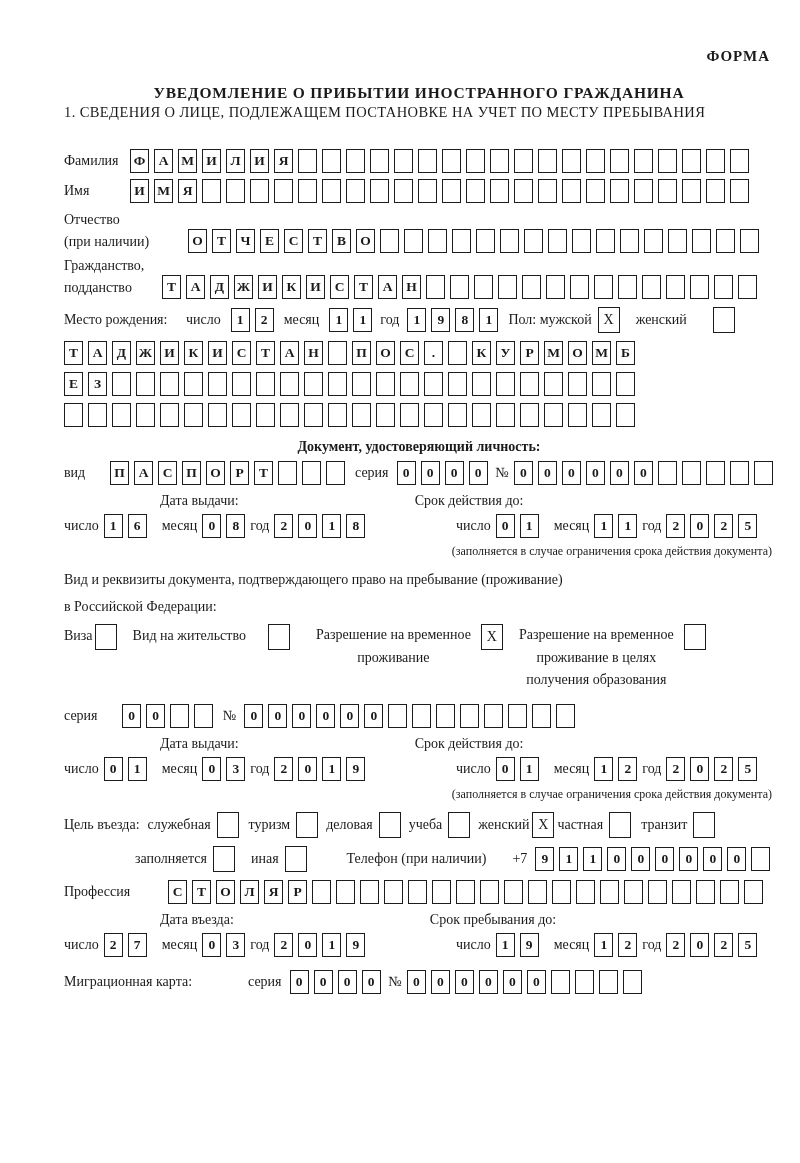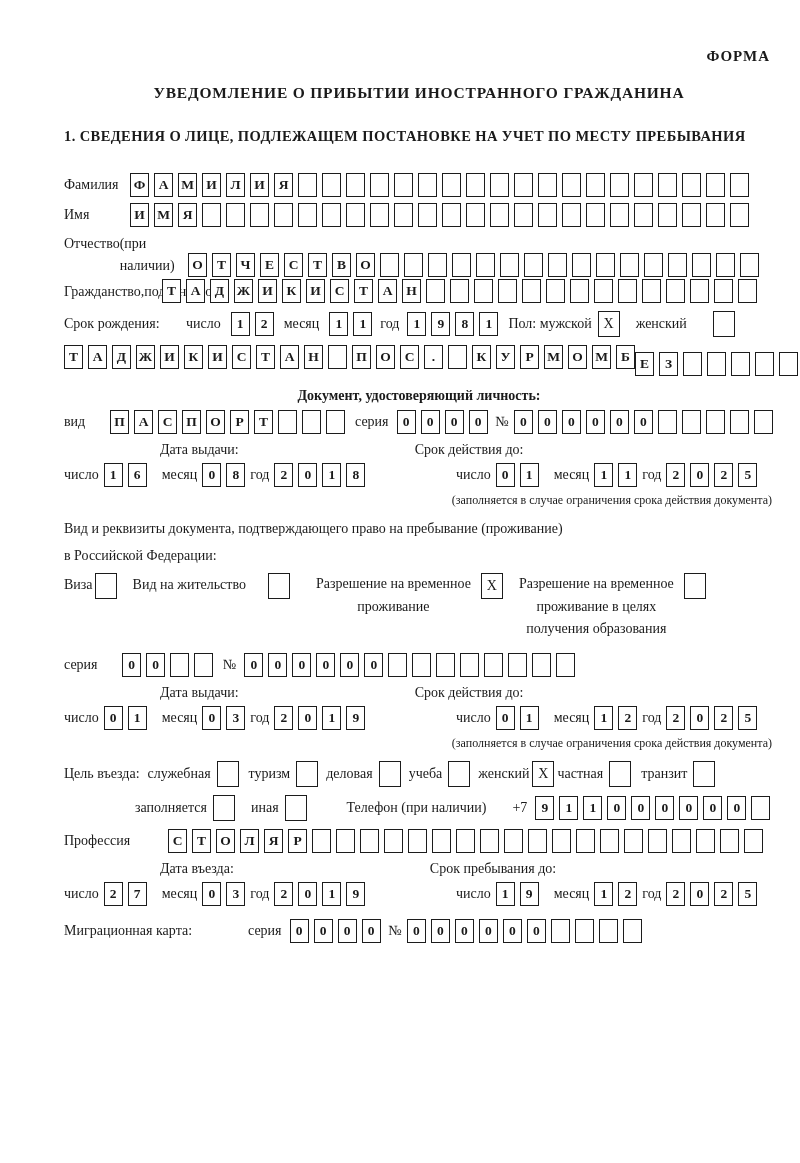--- a/index.html
+++ b/index.html
@@ -8,41 +8,41 @@
     width:800px; min-height:1163px; margin:0 auto; background:#ffffff;
     font-family:"Liberation Serif","DejaVu Serif",serif; color:#1a1a1a;
     padding:34px 26px 20px 64px; position:relative;
   }
   .top-right { margin-left:556px; font-size:13px; line-height:1.5; }
   .top-right .ed { font-size:12.5px; }
   .top-right .ed.first { margin-top:5px; }
   .forma { text-align:right; font-weight:bold; font-size:15px; letter-spacing:1px; margin-top:14px; padding-right:4px; }
   .title { text-align:center; font-weight:bold; font-size:15.5px; line-height:1.5; letter-spacing:0.8px; margin-top:16px; }
   .uline { display:inline-block; width:56px; border-bottom:2px solid #333; margin-left:10px; }
-  .sec-heading { font-weight:bold; font-size:14.5px; letter-spacing:0.4px; margin-top:24px; }
+  .sec-heading { font-weight:normal; font-size:14.5px; letter-spacing:0.4px; }
 
   .row { display:flex; align-items:flex-end; margin-top:6px; }
   .lbl { font-size:14px; line-height:24px; white-space:nowrap; }
   .lbl2 { font-size:14px; line-height:22px; }
   .cells { display:flex; gap:5px; flex-wrap:nowrap; }
   .cell {
     width:19px; height:24px; border:1.7px solid #1c1c1c; flex:0 0 auto;
     display:flex; align-items:center; justify-content:center;
     font-size:13.5px; font-weight:bold; background:#fff;
   }
   .cb {
     width:22px; height:26px; border:1.7px solid #1c1c1c; flex:0 0 auto;
     display:flex; align-items:center; justify-content:center;
     font-size:14px; background:#fff; margin-left:6px;
   }
   .w66  { width:66px;  flex:0 0 auto; }
   .w98  { width:98px;  flex:0 0 auto; }
   .w112 { width:112px; flex:0 0 auto; }
   .w124 { width:124px; flex:0 0 auto; }
-  .stack { display:flex; }
+  .stack { display:flex; flex-direction:column; }
   .doc-heading { text-align:center; font-weight:bold; font-size:14px; margin-top:12px; }
   .date-labels { display:flex; font-size:14px; margin-top:8px; }
   .date-labels .l1 { margin-left:96px; }
   .date-labels .l2 { margin-left:176px; }
   .daterow { display:flex; align-items:center; margin-top:4px; }
   .dg { display:flex; align-items:center; gap:5px; }
   .dg .lbl { line-height:26px; }
   .dg1 { width:370px; flex:0 0 auto; }
   .note { text-align:right; font-size:12px; margin-top:5px; padding-right:2px; }
   .plain { font-size:14px; line-height:1.9; margin-top:8px; }
@@ -193,21 +193,21 @@
         <span class="cell"></span>
         <span class="cell"></span>
         <span class="cell"></span>
         <span class="cell"></span>
         <span class="cell"></span>
         <span class="cell"></span>
       </span>
   </div>
 
   <div class="row" style="margin-top:8px; align-items:center">
-    <span class="lbl w112">Срок рождения:</span>
+    <span class="lbl w112">Место рождения:</span>
     <span class="lbl ml10">число</span>
     <span class="cells ml10">
         <span class="cell">1</span>
         <span class="cell">2</span>
       </span>
     <span class="lbl ml10">месяц</span>
     <span class="cells ml10">
         <span class="cell">1</span>
         <span class="cell">1</span>
       </span>

